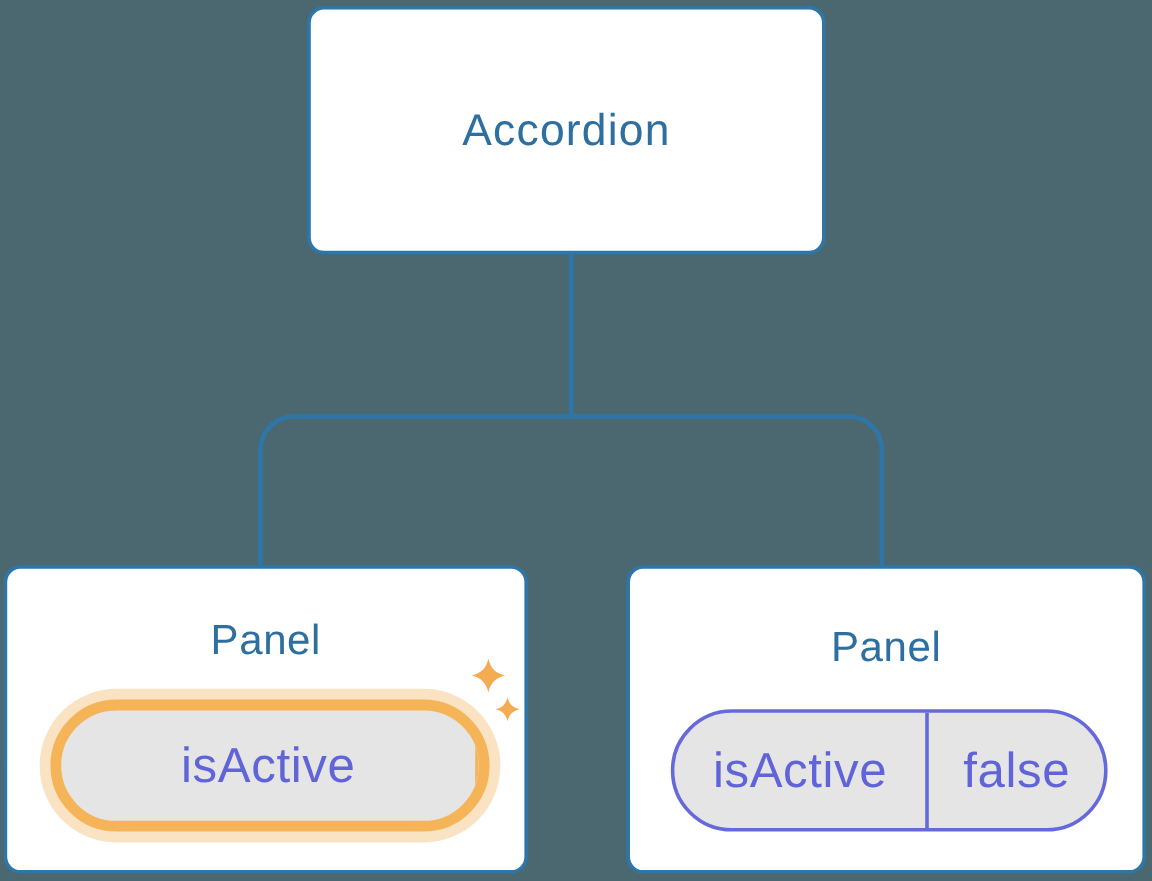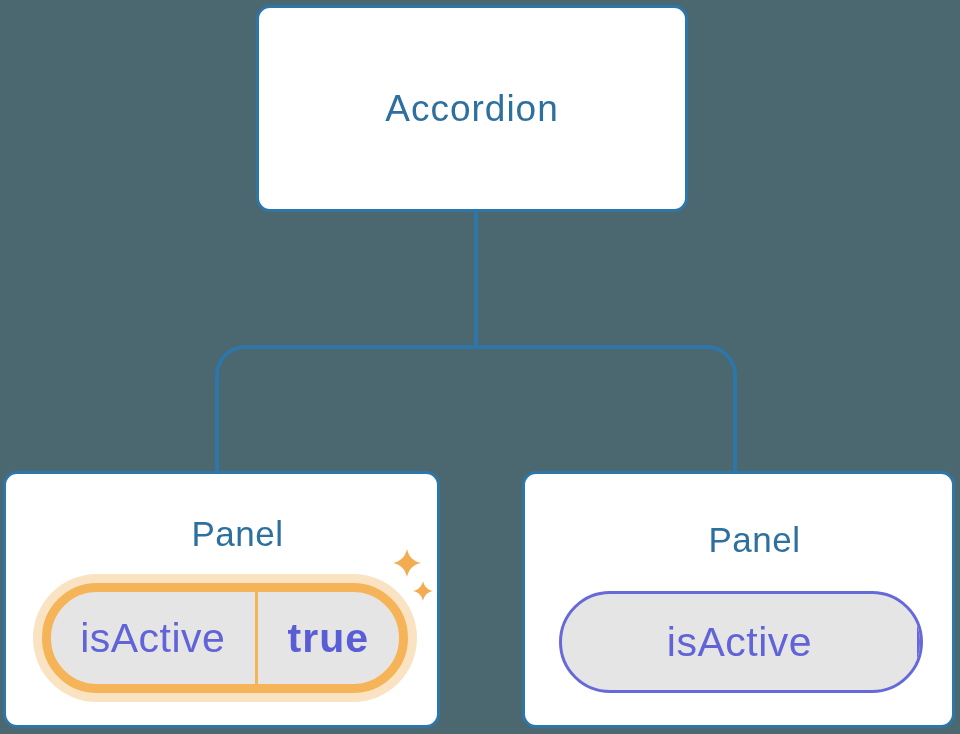--- a/index.html
+++ b/index.html
@@ -57,21 +57,21 @@
     height: 257px;
     background: #ffffff;
     border: 3px solid #2F76A8;
     border-radius: 14px;
   }
   .panel-left  { left: 3px;   width: 437px; }
   .panel-right { left: 522px; width: 433px; }
 
   .panel-title {
     position: absolute;
-    left: 16px; top: 40px;
+    left: 0; top: 40px;
     width: 100%;
     text-align: center;
     color: #2D6F9E;
     font-size: 35px;
     font-weight: 500;
     letter-spacing: 0.5px;
   }
   .panel-right .panel-title { top: 46px; }
 
   
@@ -126,33 +126,33 @@
 
   <div class="stem"></div>
   <div class="bracket"></div>
 
   <div class="panel panel-left">
     <div class="panel-title">Panel</div>
 
     <div class="pill pill-active">
       <span class="pill-cell cell-name">isActive</span>
       <span class="pill-divider divider-orange"></span>
-      <span class="pill-cell cell-value value-bold">true</span>
     </div>
 
     <svg class="sparkle sparkle-big" viewBox="0 0 24 24">
       <path d="M12 0 C13.6 6.8 17.2 10.4 24 12 C17.2 13.6 13.6 17.2 12 24 C10.4 17.2 6.8 13.6 0 12 C6.8 10.4 10.4 6.8 12 0 Z" fill="#F3AC52"></path>
     </svg>
     <svg class="sparkle sparkle-small" viewBox="0 0 24 24">
       <path d="M12 0 C13.6 6.8 17.2 10.4 24 12 C17.2 13.6 13.6 17.2 12 24 C10.4 17.2 6.8 13.6 0 12 C6.8 10.4 10.4 6.8 12 0 Z" fill="#F3AC52"></path>
     </svg>
   </div>
 
   <div class="panel panel-right">
     <div class="panel-title">Panel</div>
 
     <div class="pill pill-inactive">
       <span class="pill-cell cell-name">isActive</span>
       <span class="pill-divider divider-purple"></span>
+      <span class="pill-cell cell-value">false</span>
     </div>
   </div>
 
 </div>
 
 </body></html>

